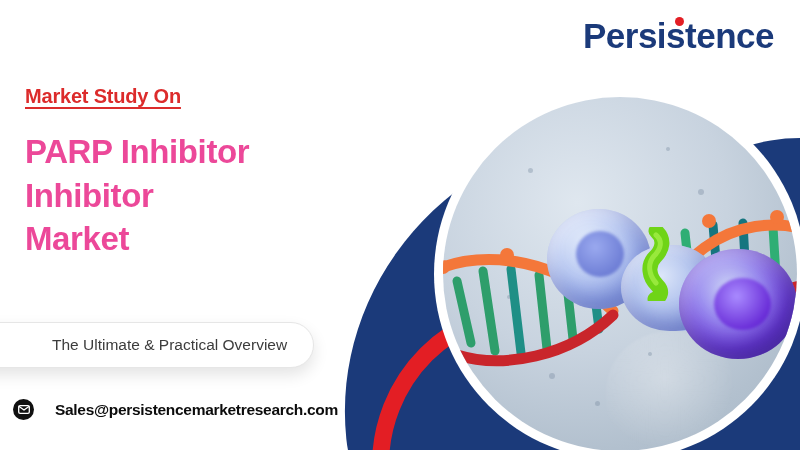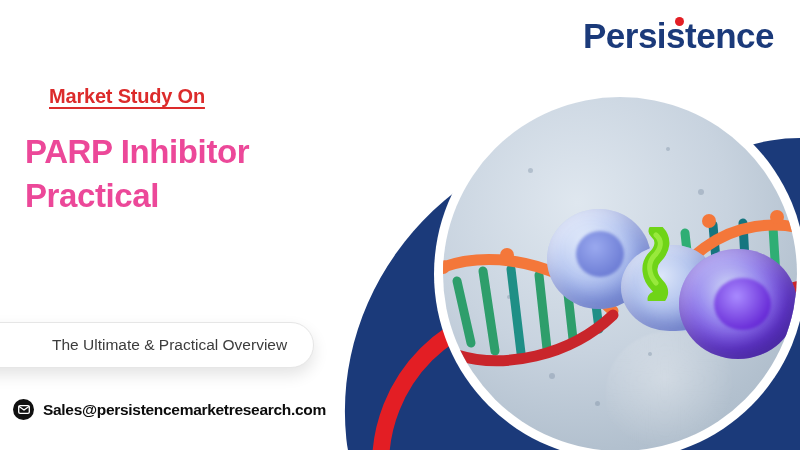--- a/index.html
+++ b/index.html
@@ -189,21 +189,20 @@
   .eyebrow {
     position:absolute;
     top:85px;
     font-size:20px;
     font-weight:bold;
     color:#DC2B2B;
     text-decoration:underline;
     text-underline-offset:4px;
     text-decoration-thickness:2px;
     letter-spacing:-.2px;
-    margin-left:24px;
   }
 
   .headline {
     position:absolute;
     top:130px;
     font-size:33px;
     font-weight:bold;
     color:#ec4899;
     line-height:1.32;
     letter-spacing:-.4px;
@@ -223,21 +222,21 @@
     box-shadow:0 7px 16px rgba(0,0,0,.11);
     white-space:nowrap;
   }
 
   .email-row {
     position:absolute;
     top:399px;
     left:-12px;
     display:flex;
     align-items:center;
-    gap:9px;
+    gap:21px;
   }
   .email-icon {
     width:21px; height:21px;
     border-radius:50%;
     background:#101010;
     display:flex; align-items:center; justify-content:center;
     flex:0 0 auto;
   }
   .email-text {
     font-size:15.5px;
@@ -321,21 +320,22 @@
     <div class="logo-main">Persistence</div>
     <div class="logo-dot"></div>
   </div>
 
   <div class="content">
 
     <div class="eyebrow">Market Study On</div>
 
     <div class="headline">
       <span>PARP Inhibitor</span>
-      <span>Practical</span>
+      <span>Inhibitor</span>
+      <span>Market</span>
     </div>
 
     <div class="pill">The Ultimate &amp; Practical Overview</div>
 
     <div class="email-row">
       <span class="email-icon">
         <svg width="12" height="9" viewBox="0 0 12 9">
           <rect x="0.7" y="0.7" width="10.6" height="7.6" rx="1.4" fill="none" stroke="#ffffff" stroke-width="1.3"></rect>
           <path d="M1.1,1.4 L6,5 L10.9,1.4" fill="none" stroke="#ffffff" stroke-width="1.3" stroke-linecap="round" stroke-linejoin="round"></path>
         </svg>

